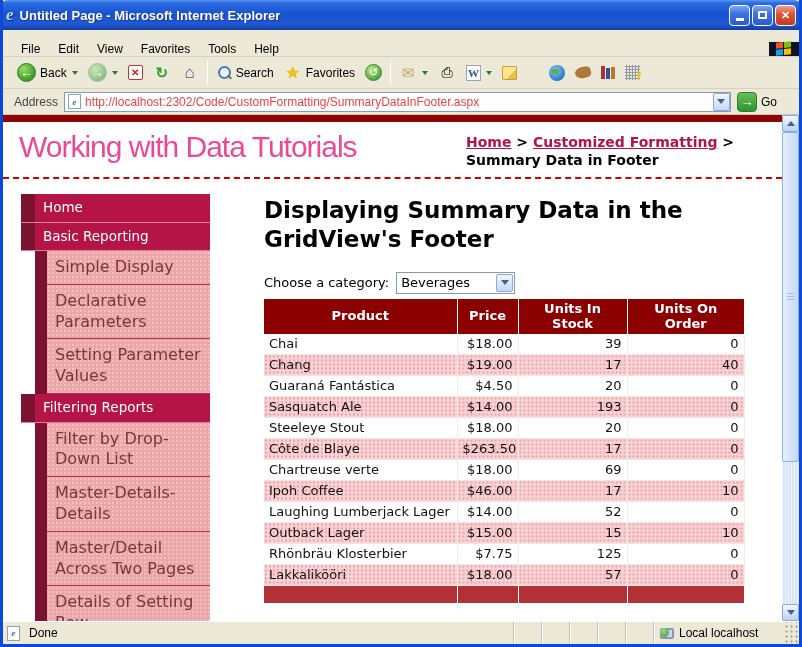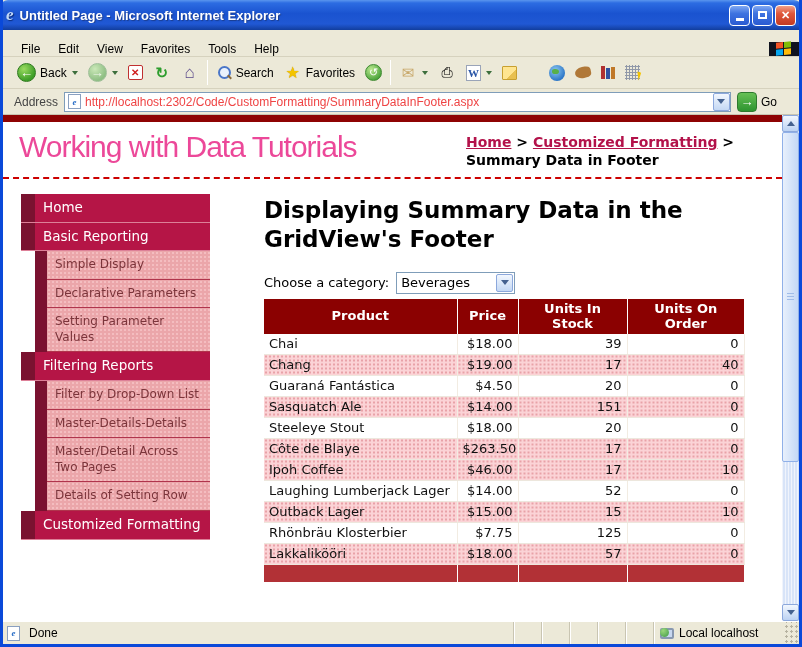--- a/index.html
+++ b/index.html
@@ -91,21 +91,21 @@
   .cols{display:flex;margin-top:15px;}
   
   .sidebar{width:189px;margin-left:18px;flex:none;}
   .snav-main{display:flex;border-bottom:1px solid #DD8098;}
   .snav-main .tab{width:14px;background:#7A1230;flex:none;}
   .snav-main .lbl{flex:1;background:#B51546;color:#fff;font-size:13.5px;padding:5px 8px;line-height:1.3;}
   .snav-sub{display:flex;}
   .snav-sub .spc{width:14px;flex:none;background:#fff;}
   .snav-sub .tab{width:12px;background:#7A1230;flex:none;}
   .snav-sub .lbl{flex:1;background-color:#EBA6AA;background-image:radial-gradient(#F4BDC0 1px,transparent 1.2px);background-size:4px 4px;
-    color:#7B353B;font-size:12px;padding:6px 8px;line-height:1.3;border-bottom:1px solid #B0344C;}
+    color:#7B353B;font-size:16px;padding:6px 8px;line-height:1.3;border-bottom:1px solid #B0344C;}
   
   .main{width:482px;margin-left:54px;flex:none;}
   .heading{font-size:23px;font-weight:bold;color:#000;line-height:1.25;margin:2px 0 18px 0;font-family:"DejaVu Sans",sans-serif;}
   .cat-row{display:flex;align-items:center;font-size:13px;color:#000;margin-bottom:5px;}
   .xp-select{width:119px;height:22px;margin-left:7px;border:1px solid #7F9DB9;background:#fff;display:flex;align-items:center;}
   .xp-select .val{flex:1;font-size:13px;padding-left:4px;}
   .xp-select .dd-btn{margin-right:1px;}
   table.grid{border-collapse:collapse;width:480px;font-size:13px;table-layout:fixed;}
   .grid col.c0{width:193px}.grid col.c1{width:61px}.grid col.c2{width:109px}.grid col.c3{width:117px}
   .grid th{background:#8B0101;color:#fff;font-weight:bold;text-align:center;padding:2px 4px;line-height:1.2;border-right:1px solid #fff;font-size:13px;}
@@ -354,33 +354,39 @@
             </tr>
             <tr>
               <td>Guaraná Fantástica</td>
               <td class="num">$4.50</td>
               <td class="num">20</td>
               <td class="num">0</td>
             </tr>
             <tr class="alt">
               <td>Sasquatch Ale</td>
               <td class="num">$14.00</td>
-              <td class="num">151</td>
+              <td class="num">193</td>
               <td class="num">0</td>
             </tr>
             <tr>
               <td>Steeleye Stout</td>
               <td class="num">$18.00</td>
               <td class="num">20</td>
               <td class="num">0</td>
             </tr>
             <tr class="alt">
               <td>Côte de Blaye</td>
               <td class="num">$263.50</td>
               <td class="num">17</td>
+              <td class="num">0</td>
+            </tr>
+            <tr>
+              <td>Chartreuse verte</td>
+              <td class="num">$18.00</td>
+              <td class="num">69</td>
               <td class="num">0</td>
             </tr>
             <tr class="alt">
               <td>Ipoh Coffee</td>
               <td class="num">$46.00</td>
               <td class="num">17</td>
               <td class="num">10</td>
             </tr>
             <tr>
               <td>Laughing Lumberjack Lager</td>

